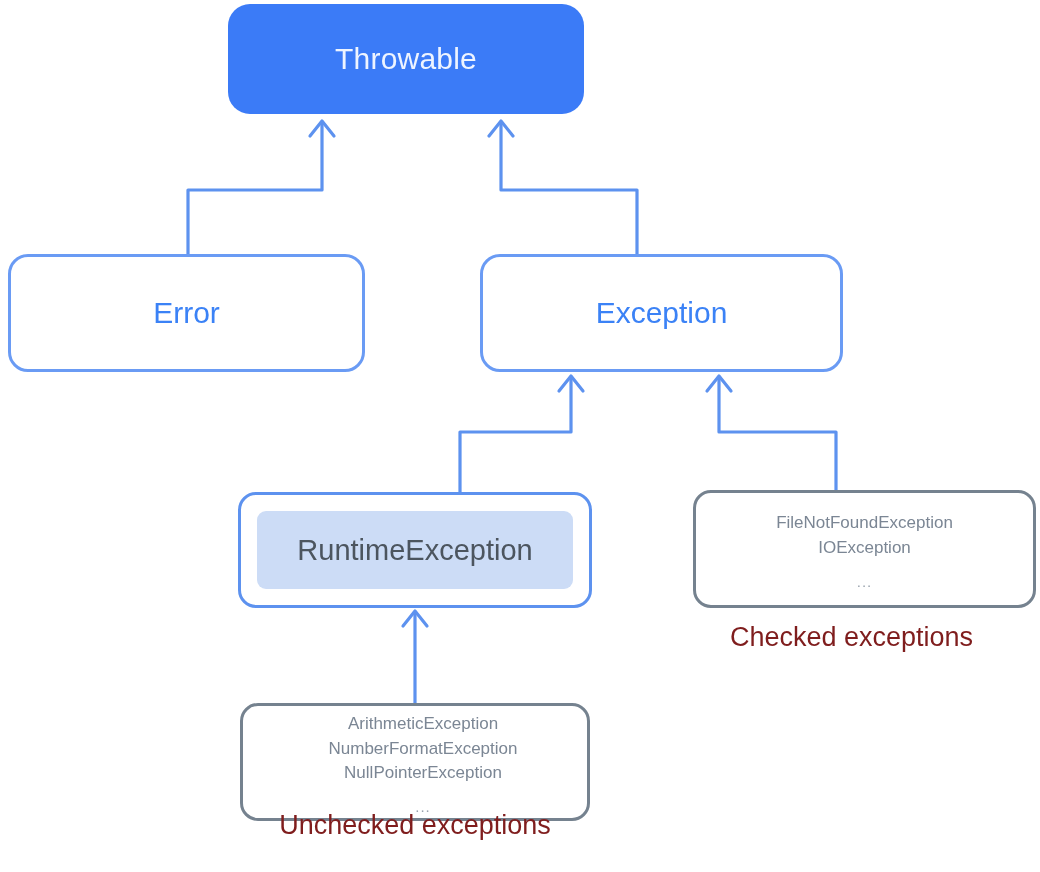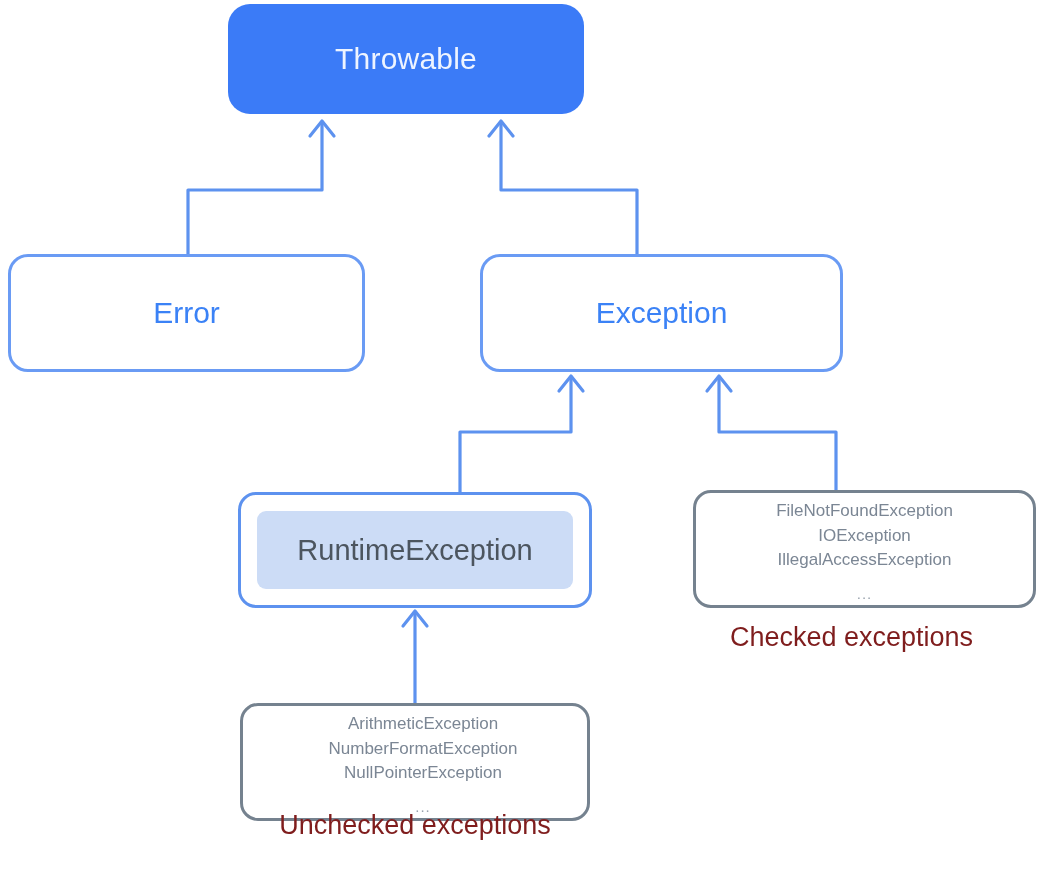--- a/index.html
+++ b/index.html
@@ -135,21 +135,20 @@
 
   <div class="node node-highlight" style="left:238px; top:492px; width:354px; height:116px;">
     <div class="hl">
       <span>RuntimeException</span>
     </div>
   </div>
 
   <div class="node node-gray" style="left:680px; top:490px; width:343px; height:118px;margin-left:13px;">
     <span>FileNotFoundException</span>
     <span>IOException</span>
-    <span>IllegalAccessException</span>
     <span class="dots">...</span>
   </div>
   <div class="caption" style="left:680px; top:622px; width:343px;">Checked exceptions</div>
 
   <div class="node node-gray" style="left:240px; top:703px; width:350px; height:118px;padding-left:16px;">
     <span>ArithmeticException</span>
     <span>NumberFormatException</span>
     <span>NullPointerException</span>
     <span class="dots">...</span>
   </div>

